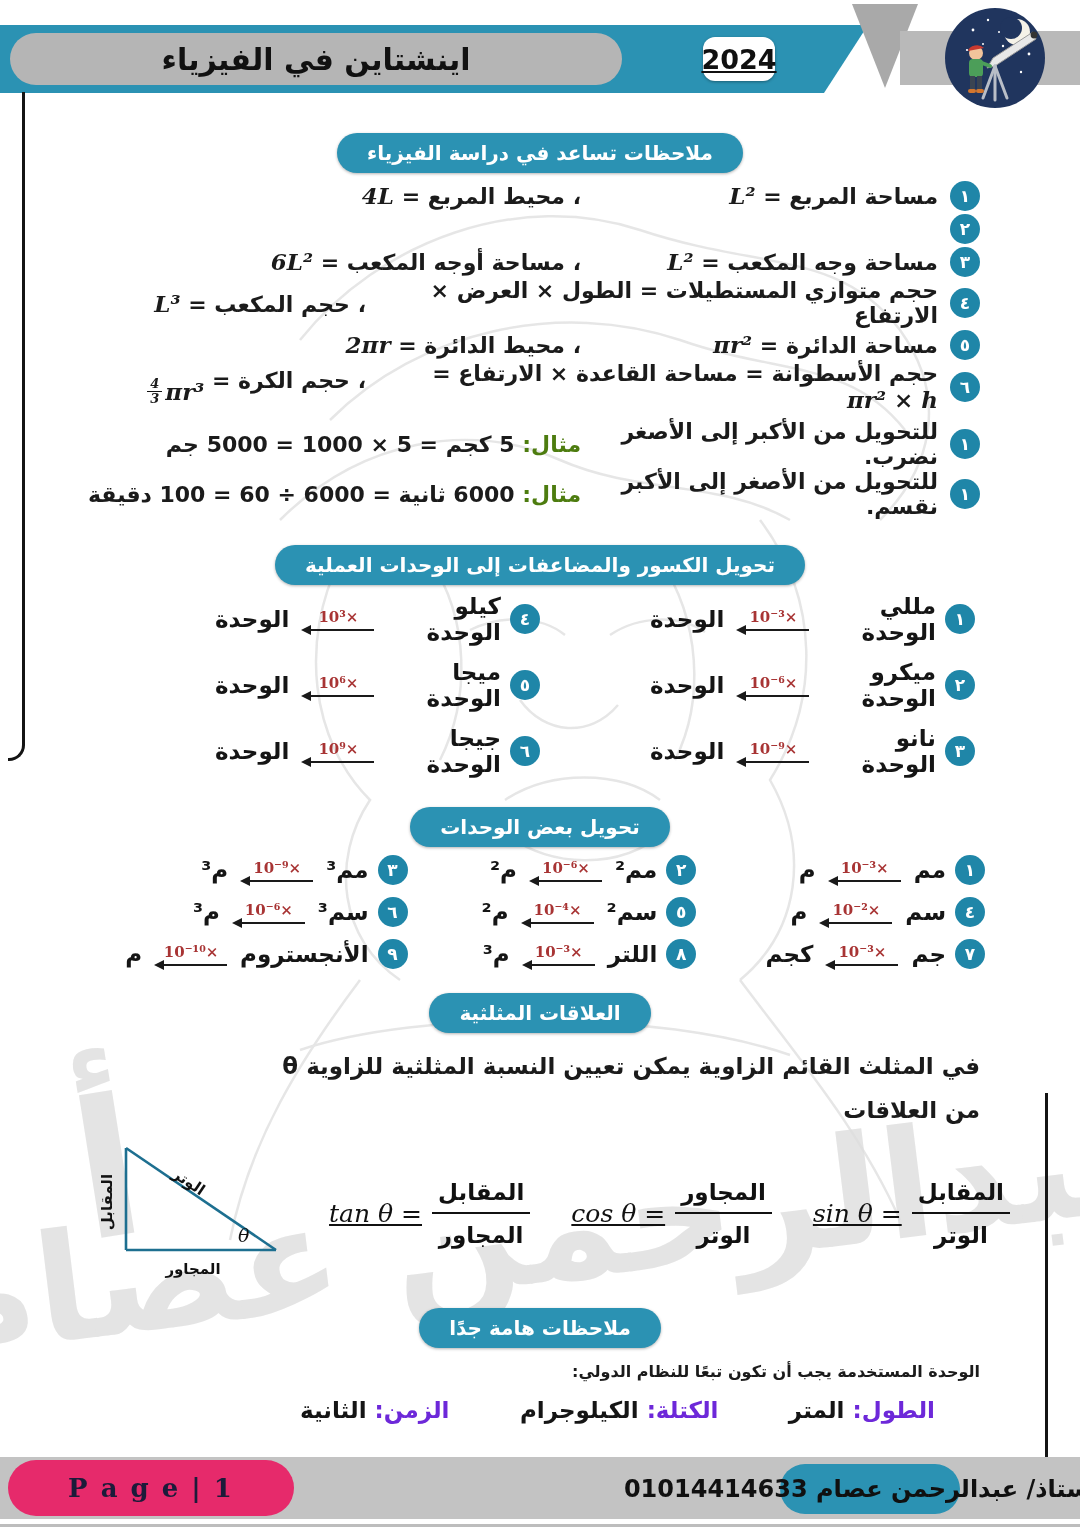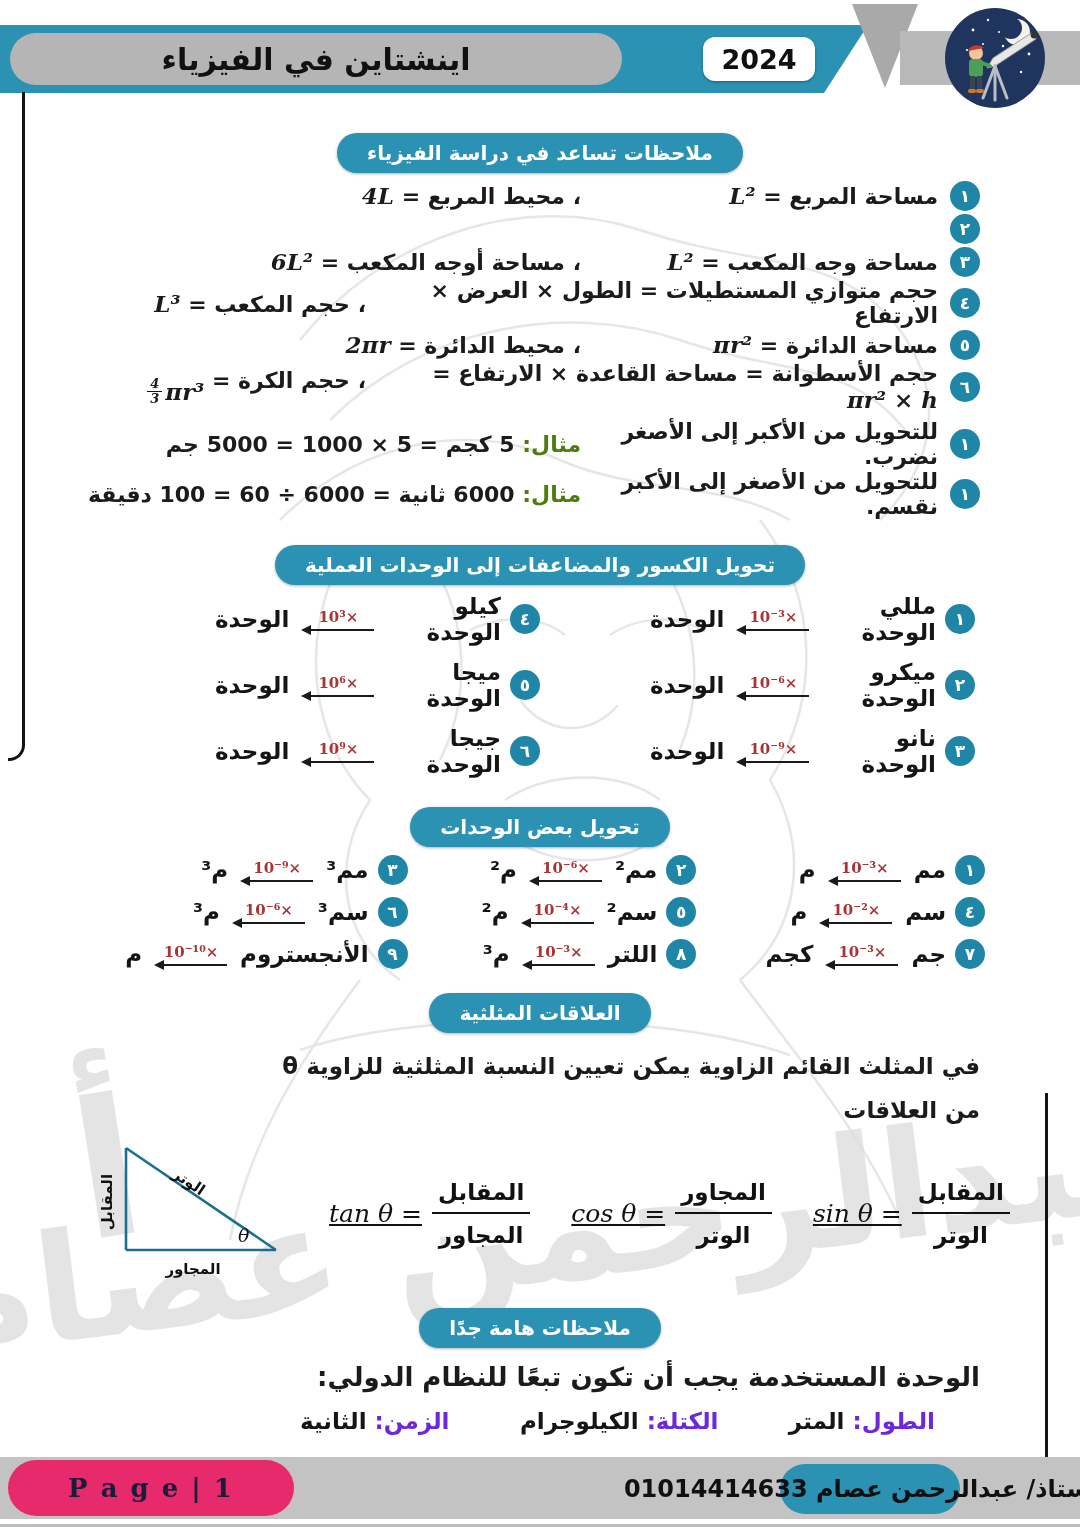--- a/index.html
+++ b/index.html
@@ -4,23 +4,23 @@
 <style>
   html,body{margin:0;padding:0;}
   body{background:#777;font-family:"DejaVu Sans",sans-serif;}
   .page{position:relative;width:1080px;height:1527px;margin:0 auto;background:#ffffff;overflow:hidden;direction:rtl;}
   
   .hdr-banner{position:absolute;top:25px;right:212px;left:0;height:68px;background:#2b92b3;
     clip-path:polygon(0 0,100% 0,calc(100% - 44px) 100%,0 100%);direction:ltr;}
   .hdr-title-pill{position:absolute;top:33px;left:10px;width:612px;height:52px;background:#b5b5b5;
     border-radius:26px;display:flex;align-items:center;justify-content:center;
     font-size:30px;font-weight:bold;color:#111;}
-  .hdr-year{position:absolute;top:37px;left:703px;width:112px;height:44px;background:#ffffff;border-radius:12px;
+  .hdr-year{position:absolute;top:37px;left:703px;width:72px;height:44px;background:#ffffff;border-radius:12px;
     display:flex;align-items:center;justify-content:center;font-size:27px;font-weight:bold;color:#101010;
-    box-shadow:0 1px 3px rgba(0,0,0,.35);direction:ltr;}
+    box-shadow:0 1px 3px rgba(0,0,0,.35);direction:ltr;text-decoration:underline;}
   .hdr-chevron{position:absolute;top:4px;left:852px;width:66px;height:84px;background:#a9a9a9;
     clip-path:polygon(0 0,100% 0,50% 100%);}
   .hdr-band{position:absolute;top:31px;left:900px;width:180px;height:54px;background:#b9b9b9;}
   .hdr-illus{position:absolute;top:6px;left:943px;width:104px;height:104px;}
   
   .edge-left{position:absolute;top:92px;left:8px;width:14px;height:666px;
     border-right:3px solid #141414;border-bottom:3px solid #141414;border-bottom-right-radius:16px;}
   .edge-right{position:absolute;top:1093px;left:1045px;width:3px;height:366px;background:#141414;}
   
   .watermark{position:absolute;inset:0;pointer-events:none;z-index:0;}
@@ -61,21 +61,21 @@
   
   .trig-intro{padding:12px 100px 0 260px;font-size:23px;font-weight:bold;color:#1b1b1b;line-height:1.9;}
   .trig-row{display:flex;align-items:center;justify-content:space-between;padding:6px 70px 0 88px;}
   .formula{display:flex;direction:ltr;align-items:center;gap:10px;}
   .formula-func{font-family:"DejaVu Serif",serif;font-style:italic;font-size:25px;color:#111;text-decoration:underline;}
   .tfrac{display:inline-flex;flex-direction:column;align-items:center;font-weight:bold;font-size:23px;color:#111;}
   .tfrac .num{border-bottom:2.5px solid #111;padding:0 6px 7px;min-width:74px;text-align:center;}
   .tfrac .den{padding-top:8px;}
   .triangle-box{width:200px;height:150px;direction:ltr;}
   
-  .imp-text{padding:14px 100px 0 70px;font-size:26px;font-weight:bold;color:#1b1b1b;}
+  .imp-text{padding:14px 100px 0 70px;font-size:16px;font-weight:bold;color:#1b1b1b;}
   .imp-units{display:flex;justify-content:space-between;align-items:center;padding:16px 145px 0 300px;
     font-size:23px;font-weight:bold;color:#151515;}
   .imp-label{color:#6d28d9;}
   
   .footer-band{position:absolute;left:0;right:0;bottom:8px;height:62px;background:#c3c3c3;}
   .footer-bottomline{position:absolute;left:0;right:0;bottom:0;height:3px;background:#bdbdbd;}
   .footer-teal{position:absolute;bottom:13px;right:120px;left:780px;height:50px;background:#2b92b3;border-radius:25px;
     display:flex;align-items:center;justify-content:center;font-size:24px;font-weight:bold;color:#101010;}
   .footer-teal-inner{white-space:nowrap;}
   .footer-pink{position:absolute;bottom:11px;right:786px;left:8px;height:56px;background:#e62a6b;border-radius:28px;

